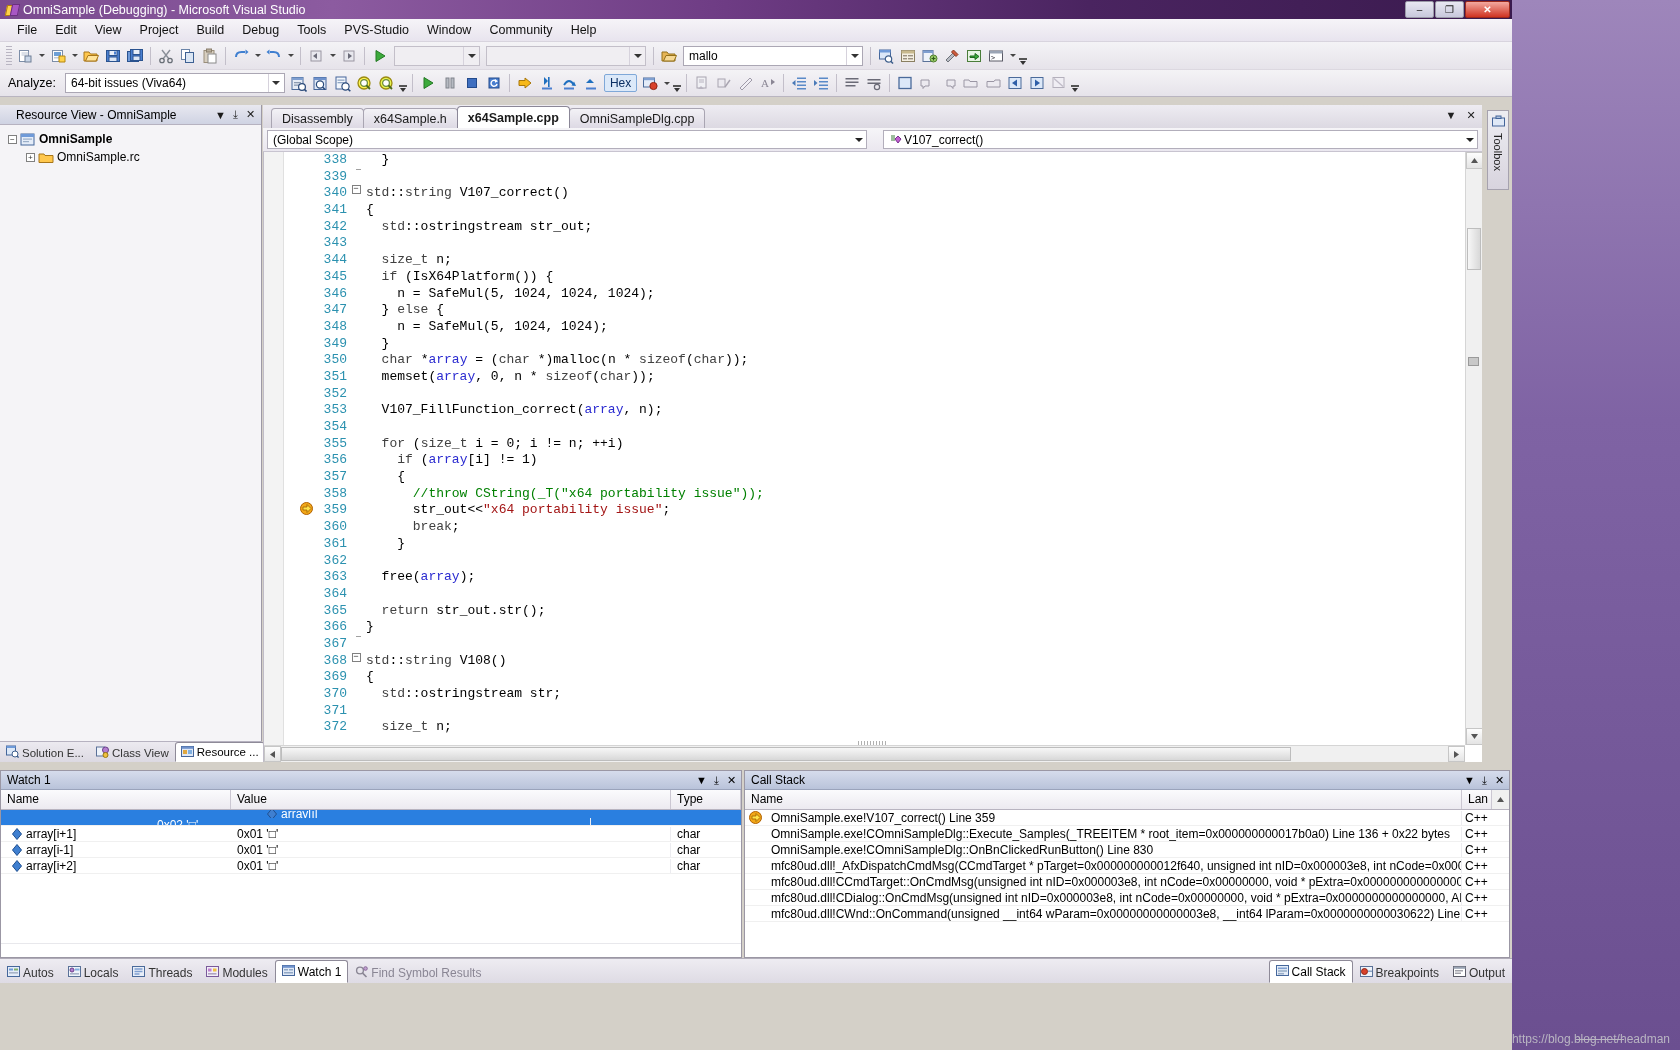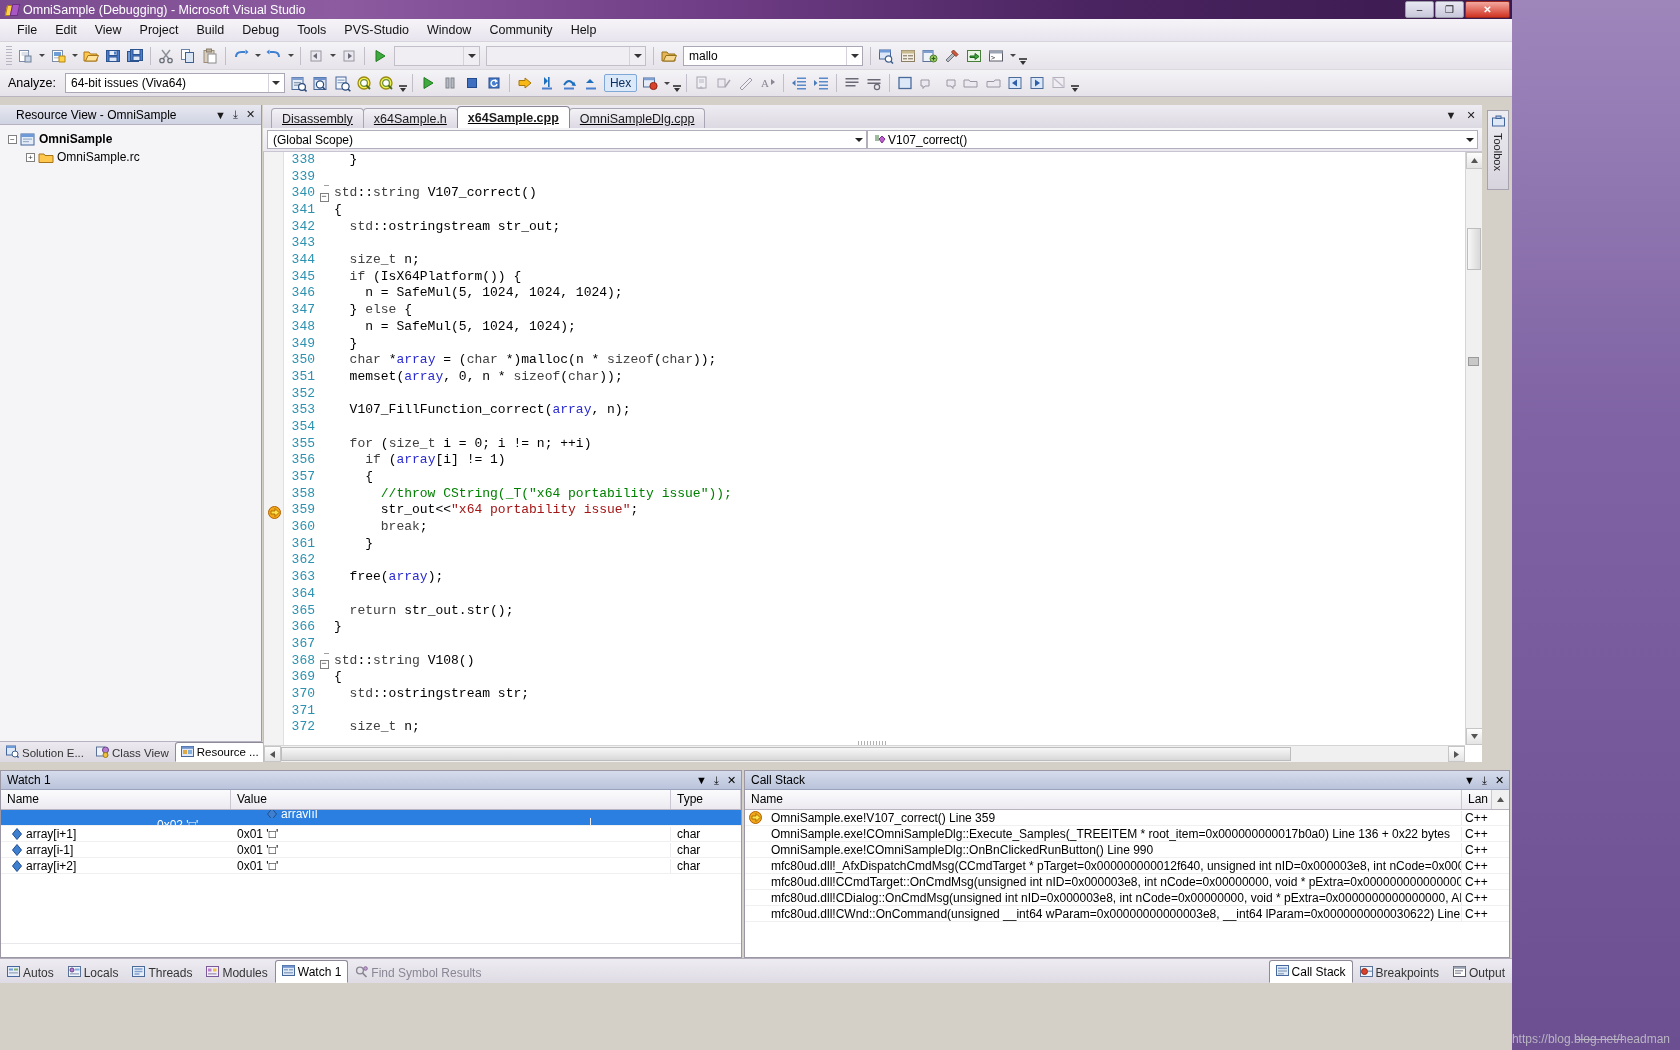--- a/index.html
+++ b/index.html
@@ -103,53 +103,53 @@
     align-items:flex-end; border-top:1px solid #b6b2c0; }
   .ltab { height:19px; display:flex; align-items:center; gap:3px; padding:0 5px;
     font-size:11.5px; border:1px solid transparent; white-space:nowrap; color:#333; }
   .ltab.active { background:#fff; border:1px solid #8e8a98; border-bottom-color:#fff;
     border-radius:3px 3px 0 0; height:20px; color:#000; }
 
   
   .editor { position:absolute; left:263px; top:105px; width:1219px; height:657px;
     background:#f2f1f5; }
   .tabstrip { height:23px; background:linear-gradient(to bottom,#eeecf2,#dcd9e2);
-    display:flex; align-items:flex-end; padding-left:8px; position:relative;text-decoration:underline; }
+    display:flex; align-items:flex-end; padding-left:8px; position:relative; }
   .etab { height:20px; padding:0 10px; display:flex; align-items:center; font-size:12.5px;
     background:linear-gradient(to bottom,#f3f2f6,#ddd9e4); border:1px solid #a9a5b2;
     border-bottom:none; border-radius:4px 4px 0 0; margin-right:-1px;
     color:#1a1a1a; white-space:nowrap; }
   .etab.active { background:#fff; height:22px; font-weight:bold; z-index:3;
     border-color:#8b8797; }
   .tabstrip-right { position:absolute; right:4px; top:3px; display:flex; gap:6px;
     align-items:center; }
   .ts-btn { width:14px; height:14px; display:flex; align-items:center;
     justify-content:center; font-size:11px; color:#222; }
 
   .navbar { height:24px; background:linear-gradient(to bottom,#f6f5f8,#eae7ef);
-    display:flex; align-items:center; gap:0; padding:2px 4px;
+    display:flex; align-items:center; gap:16px; padding:2px 4px;
     border-bottom:1px solid #c8c4d0; }
   .navcombo { height:19px; border:1px solid #b2aebb; background:#fff;
     display:flex; align-items:center; padding:0 0 0 5px; font-size:12px; }
   .navcombo .nc-arrow { margin-left:auto; width:15px; height:17px;
     display:flex; align-items:center; justify-content:center; }
   .navcombo .nc-arrow::after { content:""; border-left:4px solid transparent;
     border-right:4px solid transparent; border-top:4px solid #222; }
   .nc-ico { width:13px; height:13px; margin-right:2px; flex:none; }
 
   .codearea { position:relative; height:610px; background:#fff; overflow:hidden;
     border-left:1px solid #c0bcc8; }
   .code-scroll { position:absolute; left:0; top:0; right:17px; bottom:17px;
     overflow:hidden; }
   .gutter-bar { position:absolute; left:0; top:0; width:20px; bottom:0;
     background:#f3f3f3; border-right:1px solid #e0e0e0; }
   .codelines { position:absolute; left:0; top:0; right:0;
     font-family:"Liberation Mono", monospace; font-size:13px; line-height:16.7px;
     white-space:pre; }
-  .cl { height:16.7px; display:flex; align-items:flex-end; }
+  .cl { height:16.7px; display:flex; align-items:flex-start;padding-left:32px; }
   .bp-cell { width:20px; flex:none; display:flex; align-items:center; justify-content:center; }
   .ln { width:34px; flex:none; text-align:right; color:#2b91af; font-size:13px;
     padding-right:3px; }
   .fold { width:12px; flex:none; display:flex; align-items:center; justify-content:center;
     position:relative; }
   .foldbox { width:9px; height:9px; border:1px solid #808080; background:#fff;
     display:flex; align-items:center; justify-content:center;
     font-size:9px; line-height:7px; color:#333; }
   .foldline { position:absolute; left:50%; top:0; bottom:0; width:1px; background:#a0a0a0; }
   .foldend { position:absolute; left:50%; top:0; width:1px; height:50%; background:#a0a0a0; }
@@ -912,21 +912,21 @@
               <div style="width:17px;background:#f0f0f0"></div>
             </div>
             <div class="grow">
               <div class="glyph-col"></div>
               <div class="gc" style="flex:1;border-right:1px solid #ececf0;text-overflow:clip">OmniSample.exe!COmniSampleDlg::Execute_Samples(_TREEITEM * root_item=0x000000000017b0a0)  Line 136 + 0x22 bytes</div>
               <div class="gc nb" style="width:30px;padding-left:3px">C++</div>
               <div style="width:17px;background:#f0f0f0"></div>
             </div>
             <div class="grow">
               <div class="glyph-col"></div>
-              <div class="gc" style="flex:1;border-right:1px solid #ececf0;text-overflow:clip">OmniSample.exe!COmniSampleDlg::OnBnClickedRunButton()  Line 990</div>
+              <div class="gc" style="flex:1;border-right:1px solid #ececf0;text-overflow:clip">OmniSample.exe!COmniSampleDlg::OnBnClickedRunButton()  Line 830</div>
               <div class="gc nb" style="width:30px;padding-left:3px">C++</div>
               <div style="width:17px;background:#f0f0f0"></div>
             </div>
             <div class="grow">
               <div class="glyph-col"></div>
               <div class="gc" style="flex:1;border-right:1px solid #ececf0;text-overflow:clip">mfc80ud.dll!_AfxDispatchCmdMsg(CCmdTarget * pTarget=0x000000000012f640, unsigned int nID=0x000003e8, int nCode=0x0000000</div>
               <div class="gc nb" style="width:30px;padding-left:3px">C++</div>
               <div style="width:17px;background:#f0f0f0"></div>
             </div>
             <div class="grow">

